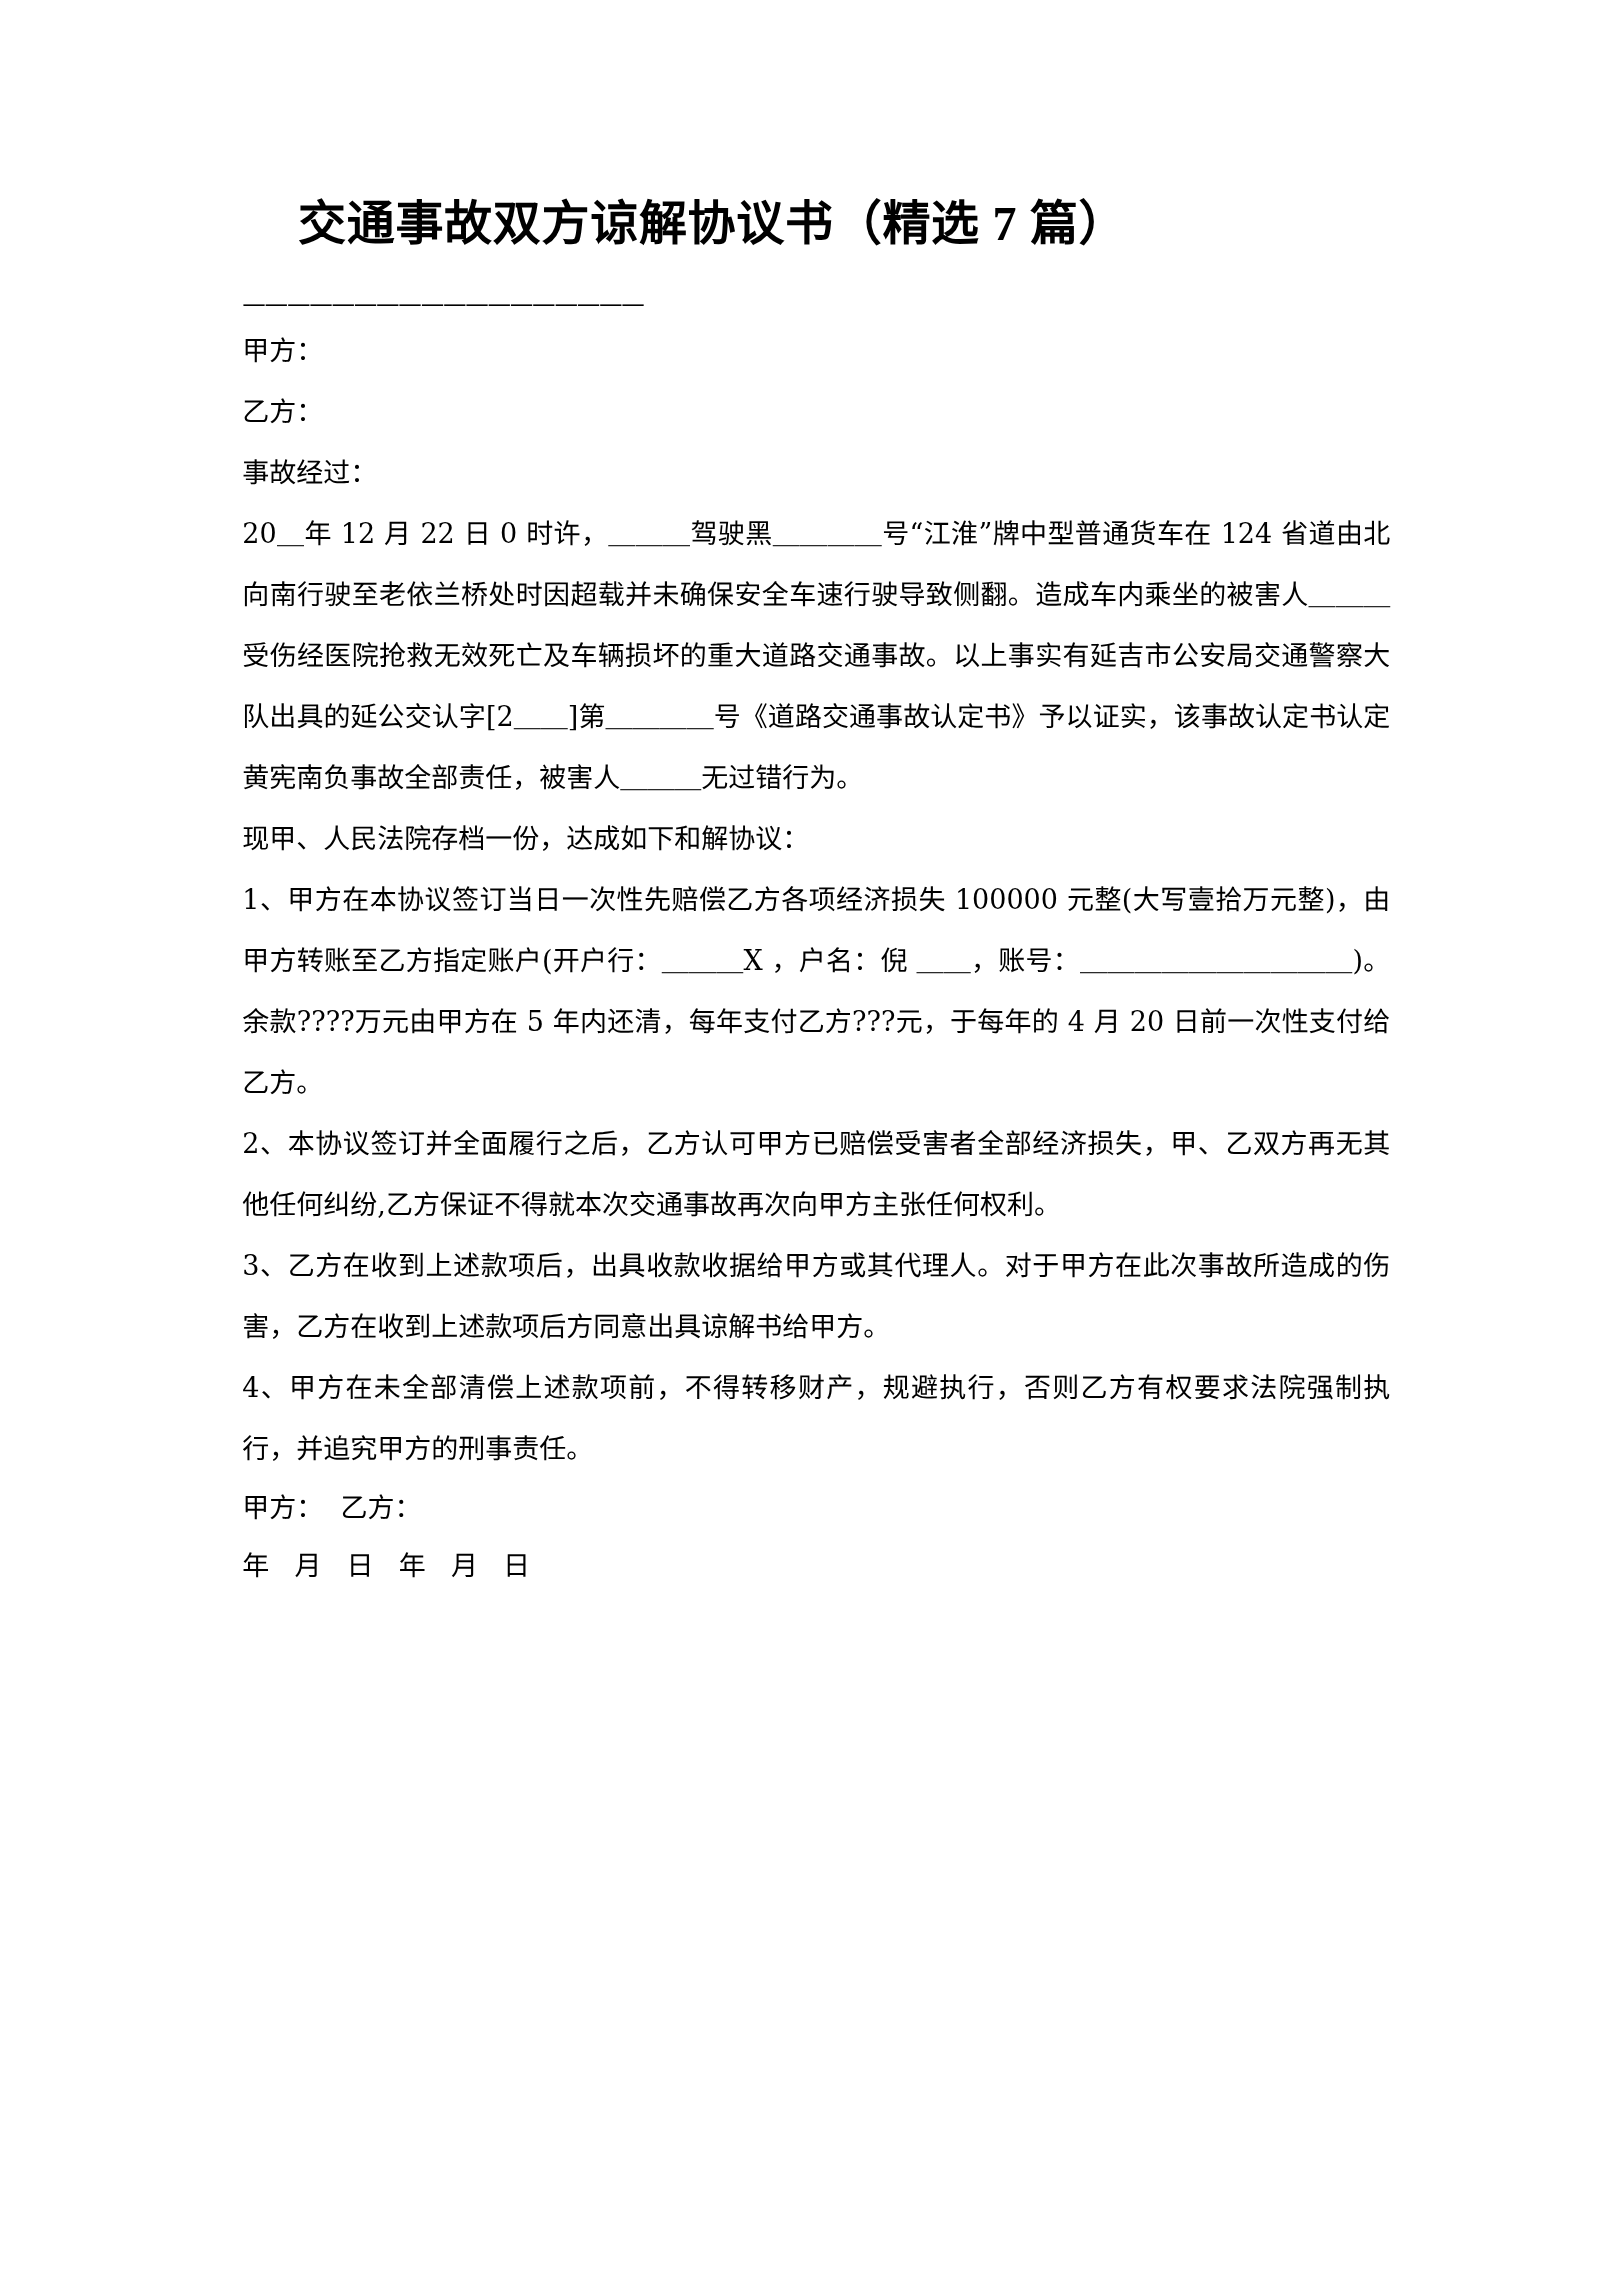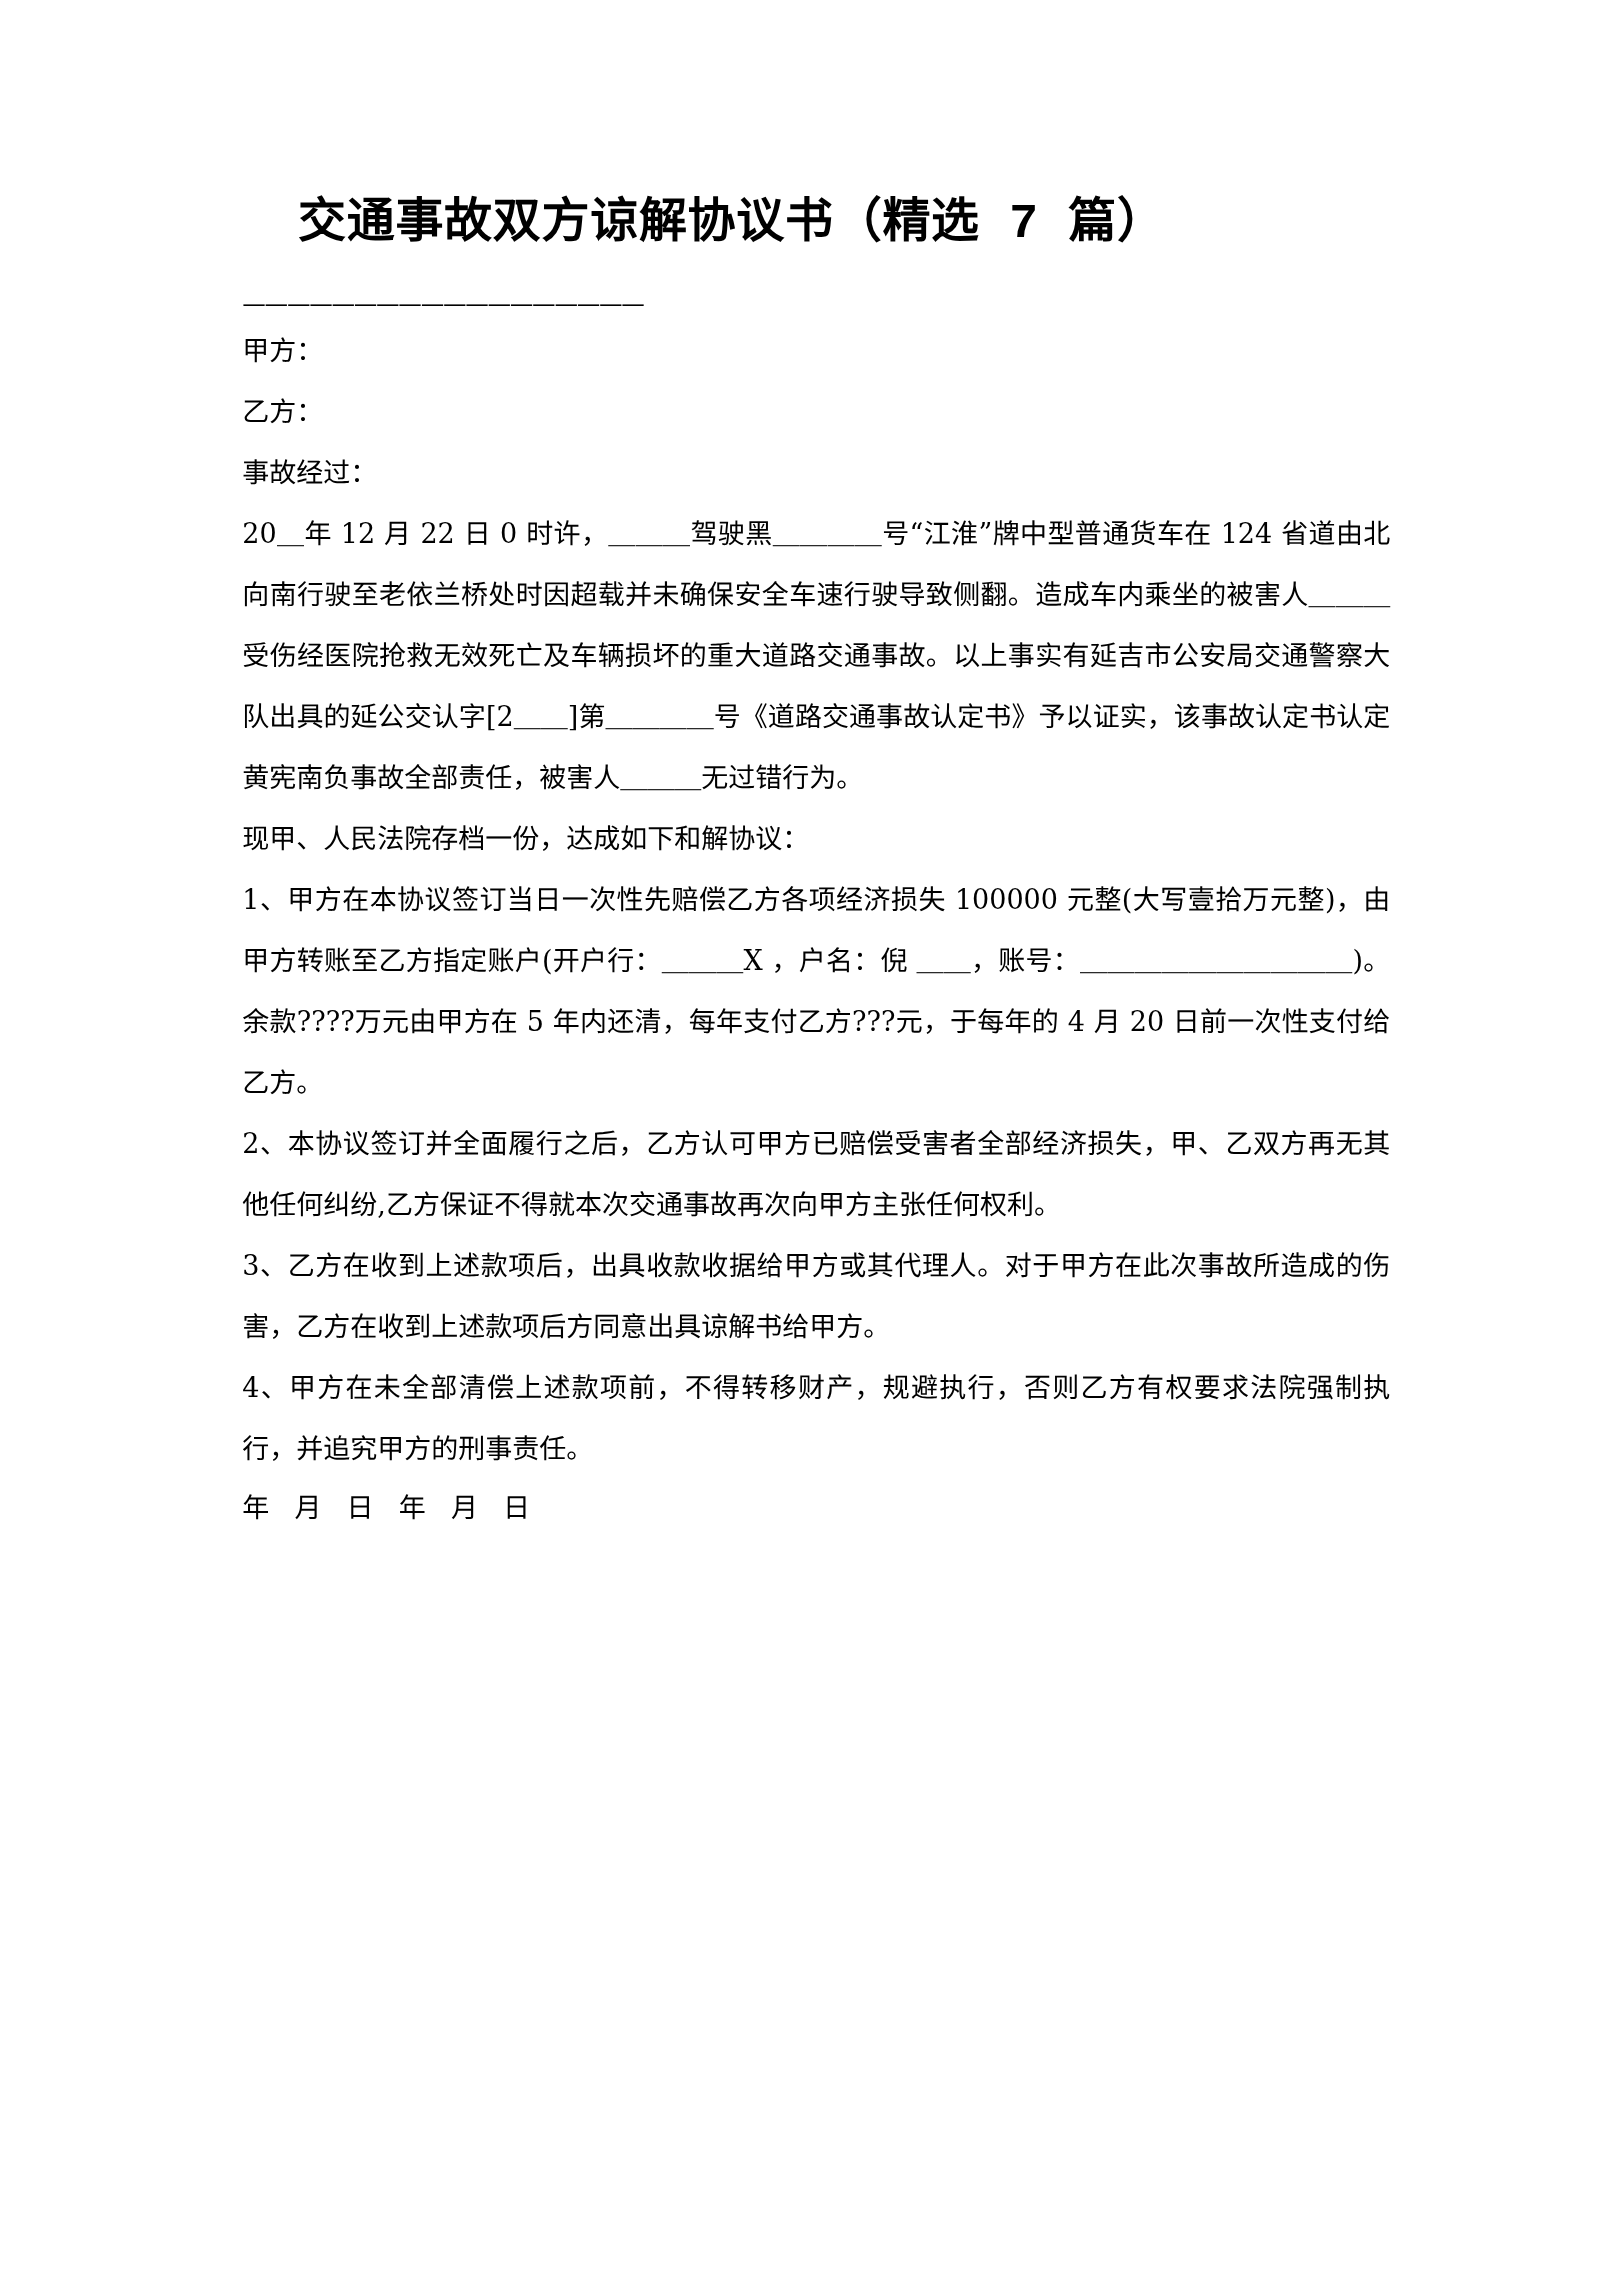--- a/index.html
+++ b/index.html
@@ -39,21 +39,21 @@
     letter-spacing: 0.7px;
     line-height: 1.18;
     margin: 0;
     padding: 0;
     text-align: left;
     position: absolute;
     left: 59px;
     top: 196px;
     width: 1112px;
     white-space: nowrap;
-    font-family: Liberation Mono, monospace;
+    font-family: Liberation Serif, serif;
   }
 
   .rule {
     position: absolute;
     left: 3.3px;
     top: 293px;
     width: 523px;
     font-size: 23.6px;
     line-height: 1;
     letter-spacing: -1.3px;
@@ -126,19 +126,20 @@
       <p class="para">1、甲方在本协议签订当日一次性先赔偿乙方各项经济损失 100000 元整(大写壹拾万元整)，由甲方转账至乙方指定账户(开户行：＿＿＿X ，户名：倪 ＿＿，账号：＿＿＿＿＿＿＿＿＿＿)。余款????万元由甲方在 5 年内还清，每年支付乙方???元，于每年的 4 月 20 日前一次性支付给乙方。</p>
 
       <p class="para">2、本协议签订并全面履行之后，乙方认可甲方已赔偿受害者全部经济损失，甲、乙双方再无其他任何纠纷,乙方保证不得就本次交通事故再次向甲方主张任何权利。</p>
 
       <p class="para">3、乙方在收到上述款项后，出具收款收据给甲方或其代理人。对于甲方在此次事故所造成的伤害，乙方在收到上述款项后方同意出具谅解书给甲方。</p>
 
       <p class="para">4、甲方在未全部清偿上述款项前，不得转移财产，规避执行，否则乙方有权要求法院强制执行，并追究甲方的刑事责任。</p>
 
 
 
+      <p class="sig-line">甲方：  乙方：</p>
 
       <p class="date-line">年 月 日 年 月 日</p>
 
     </div>
   </div>
 </div>
 
 
 </body></html>

